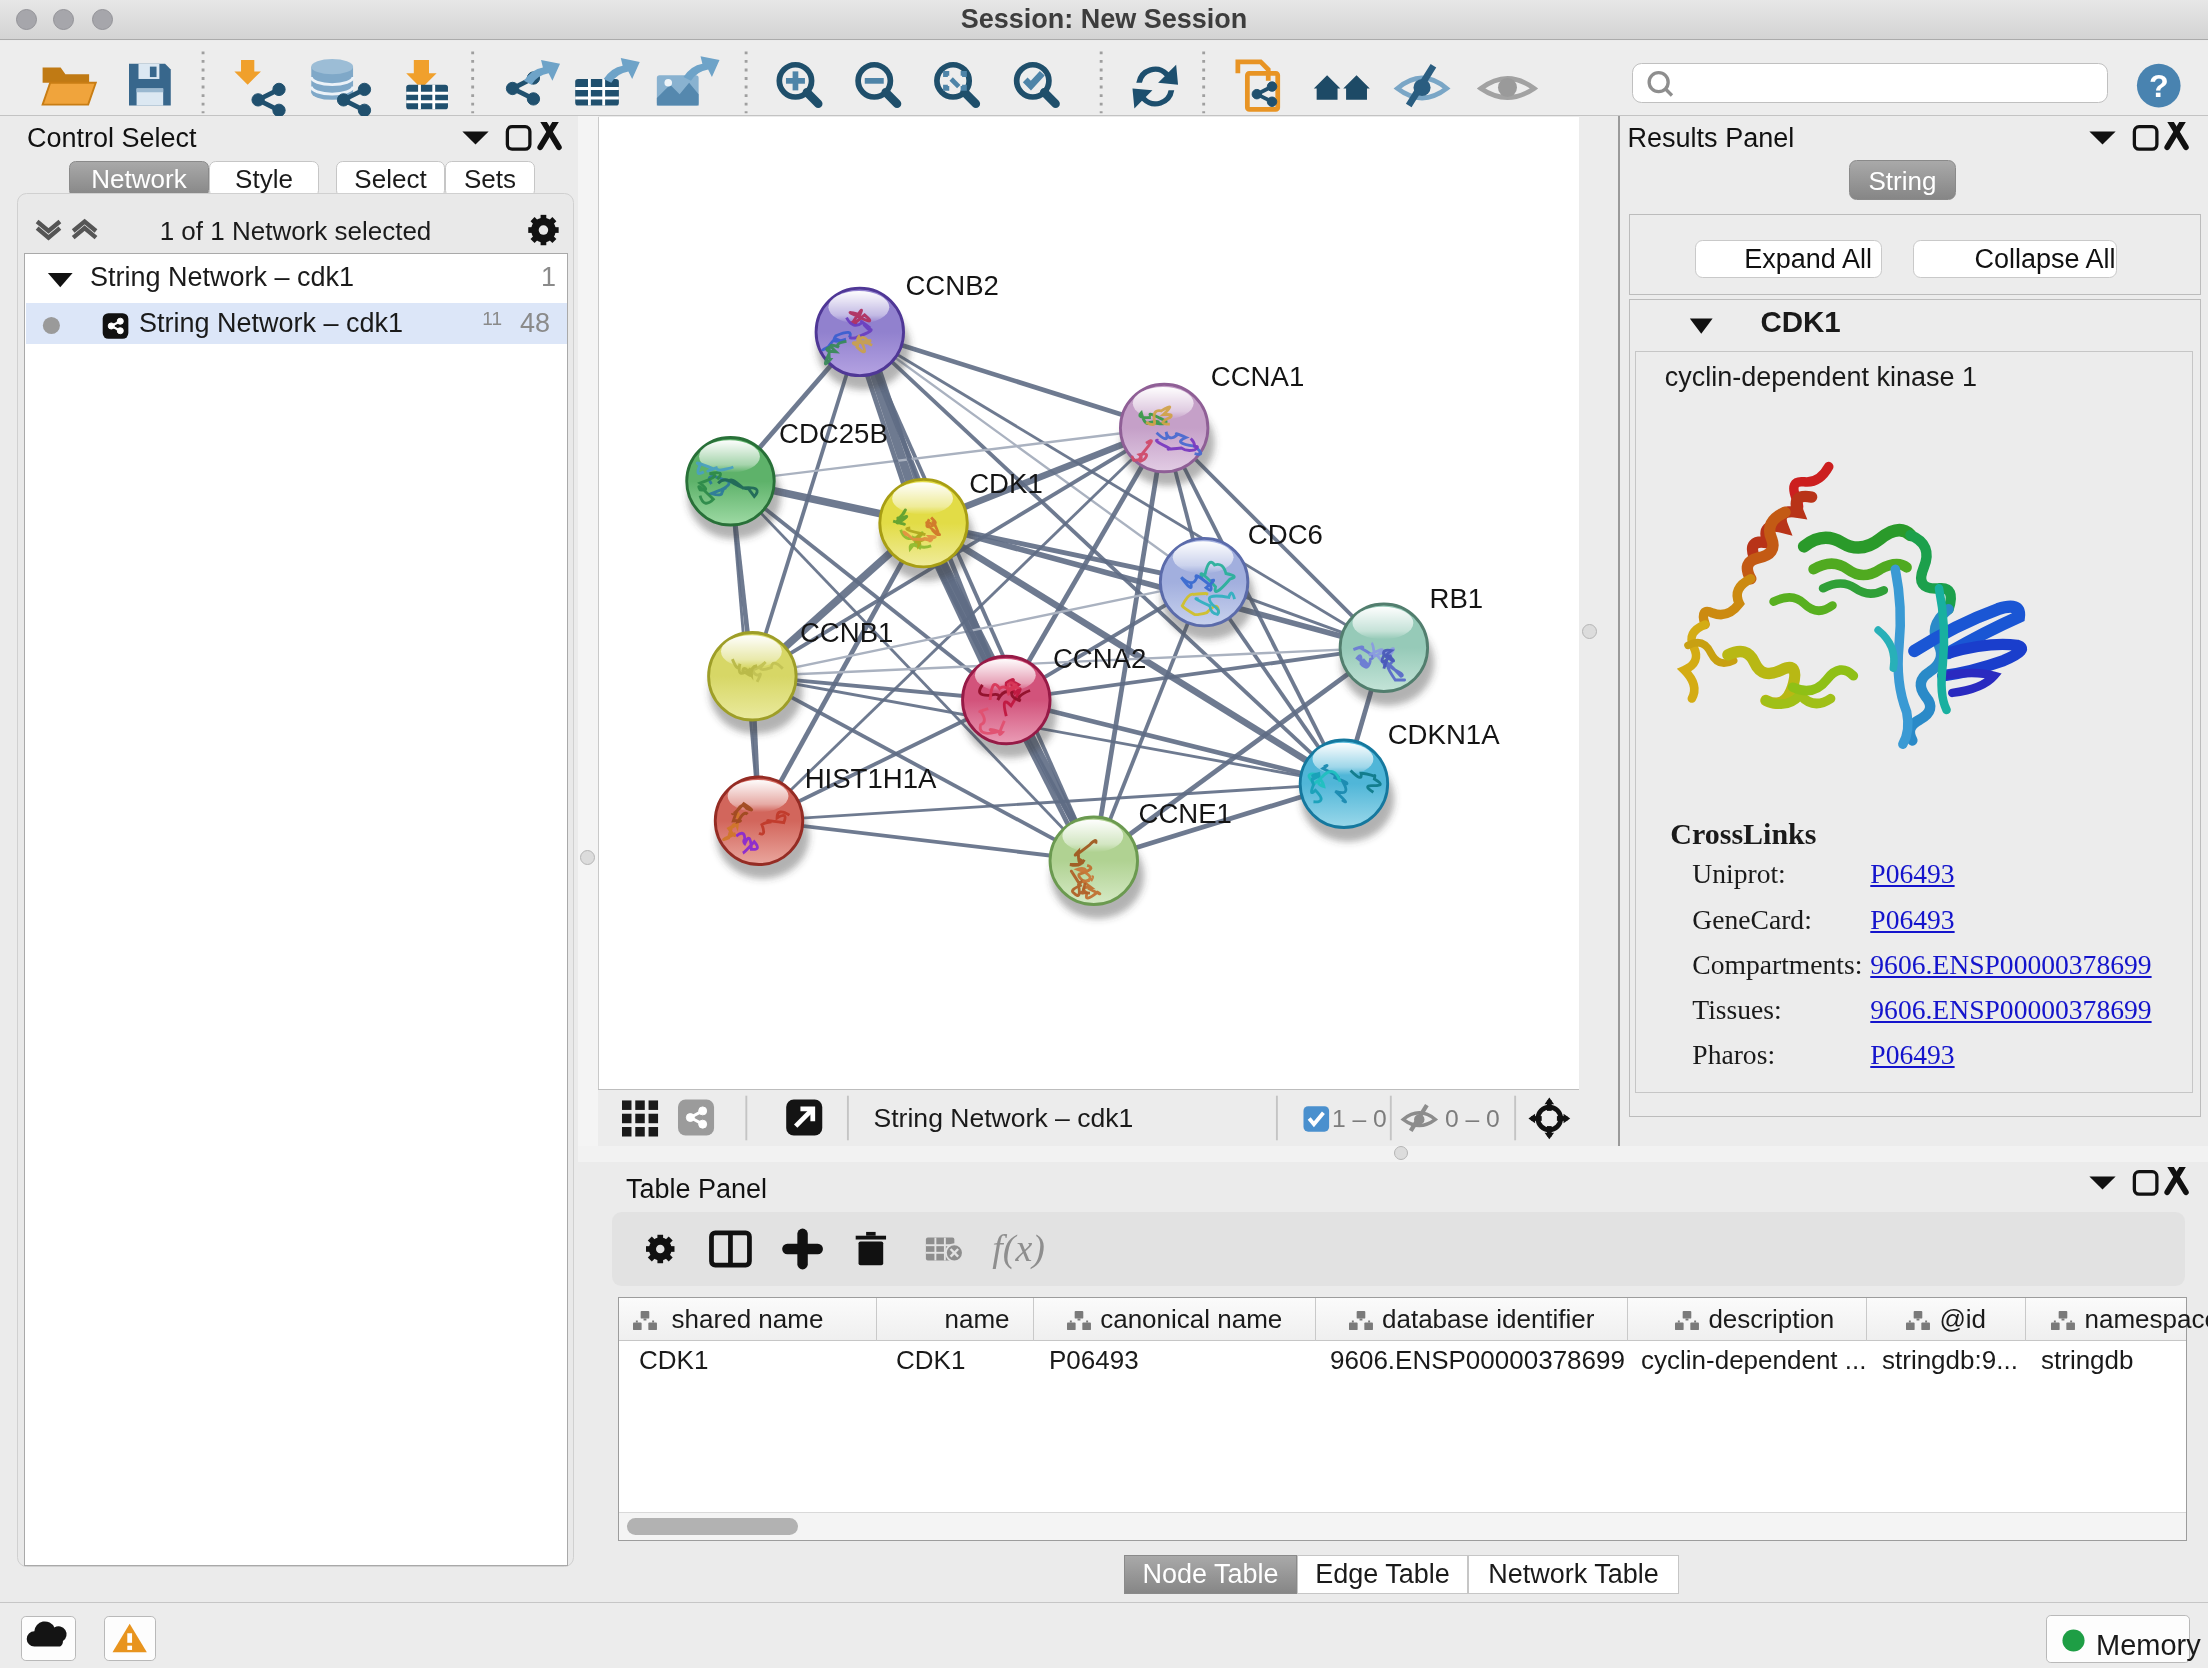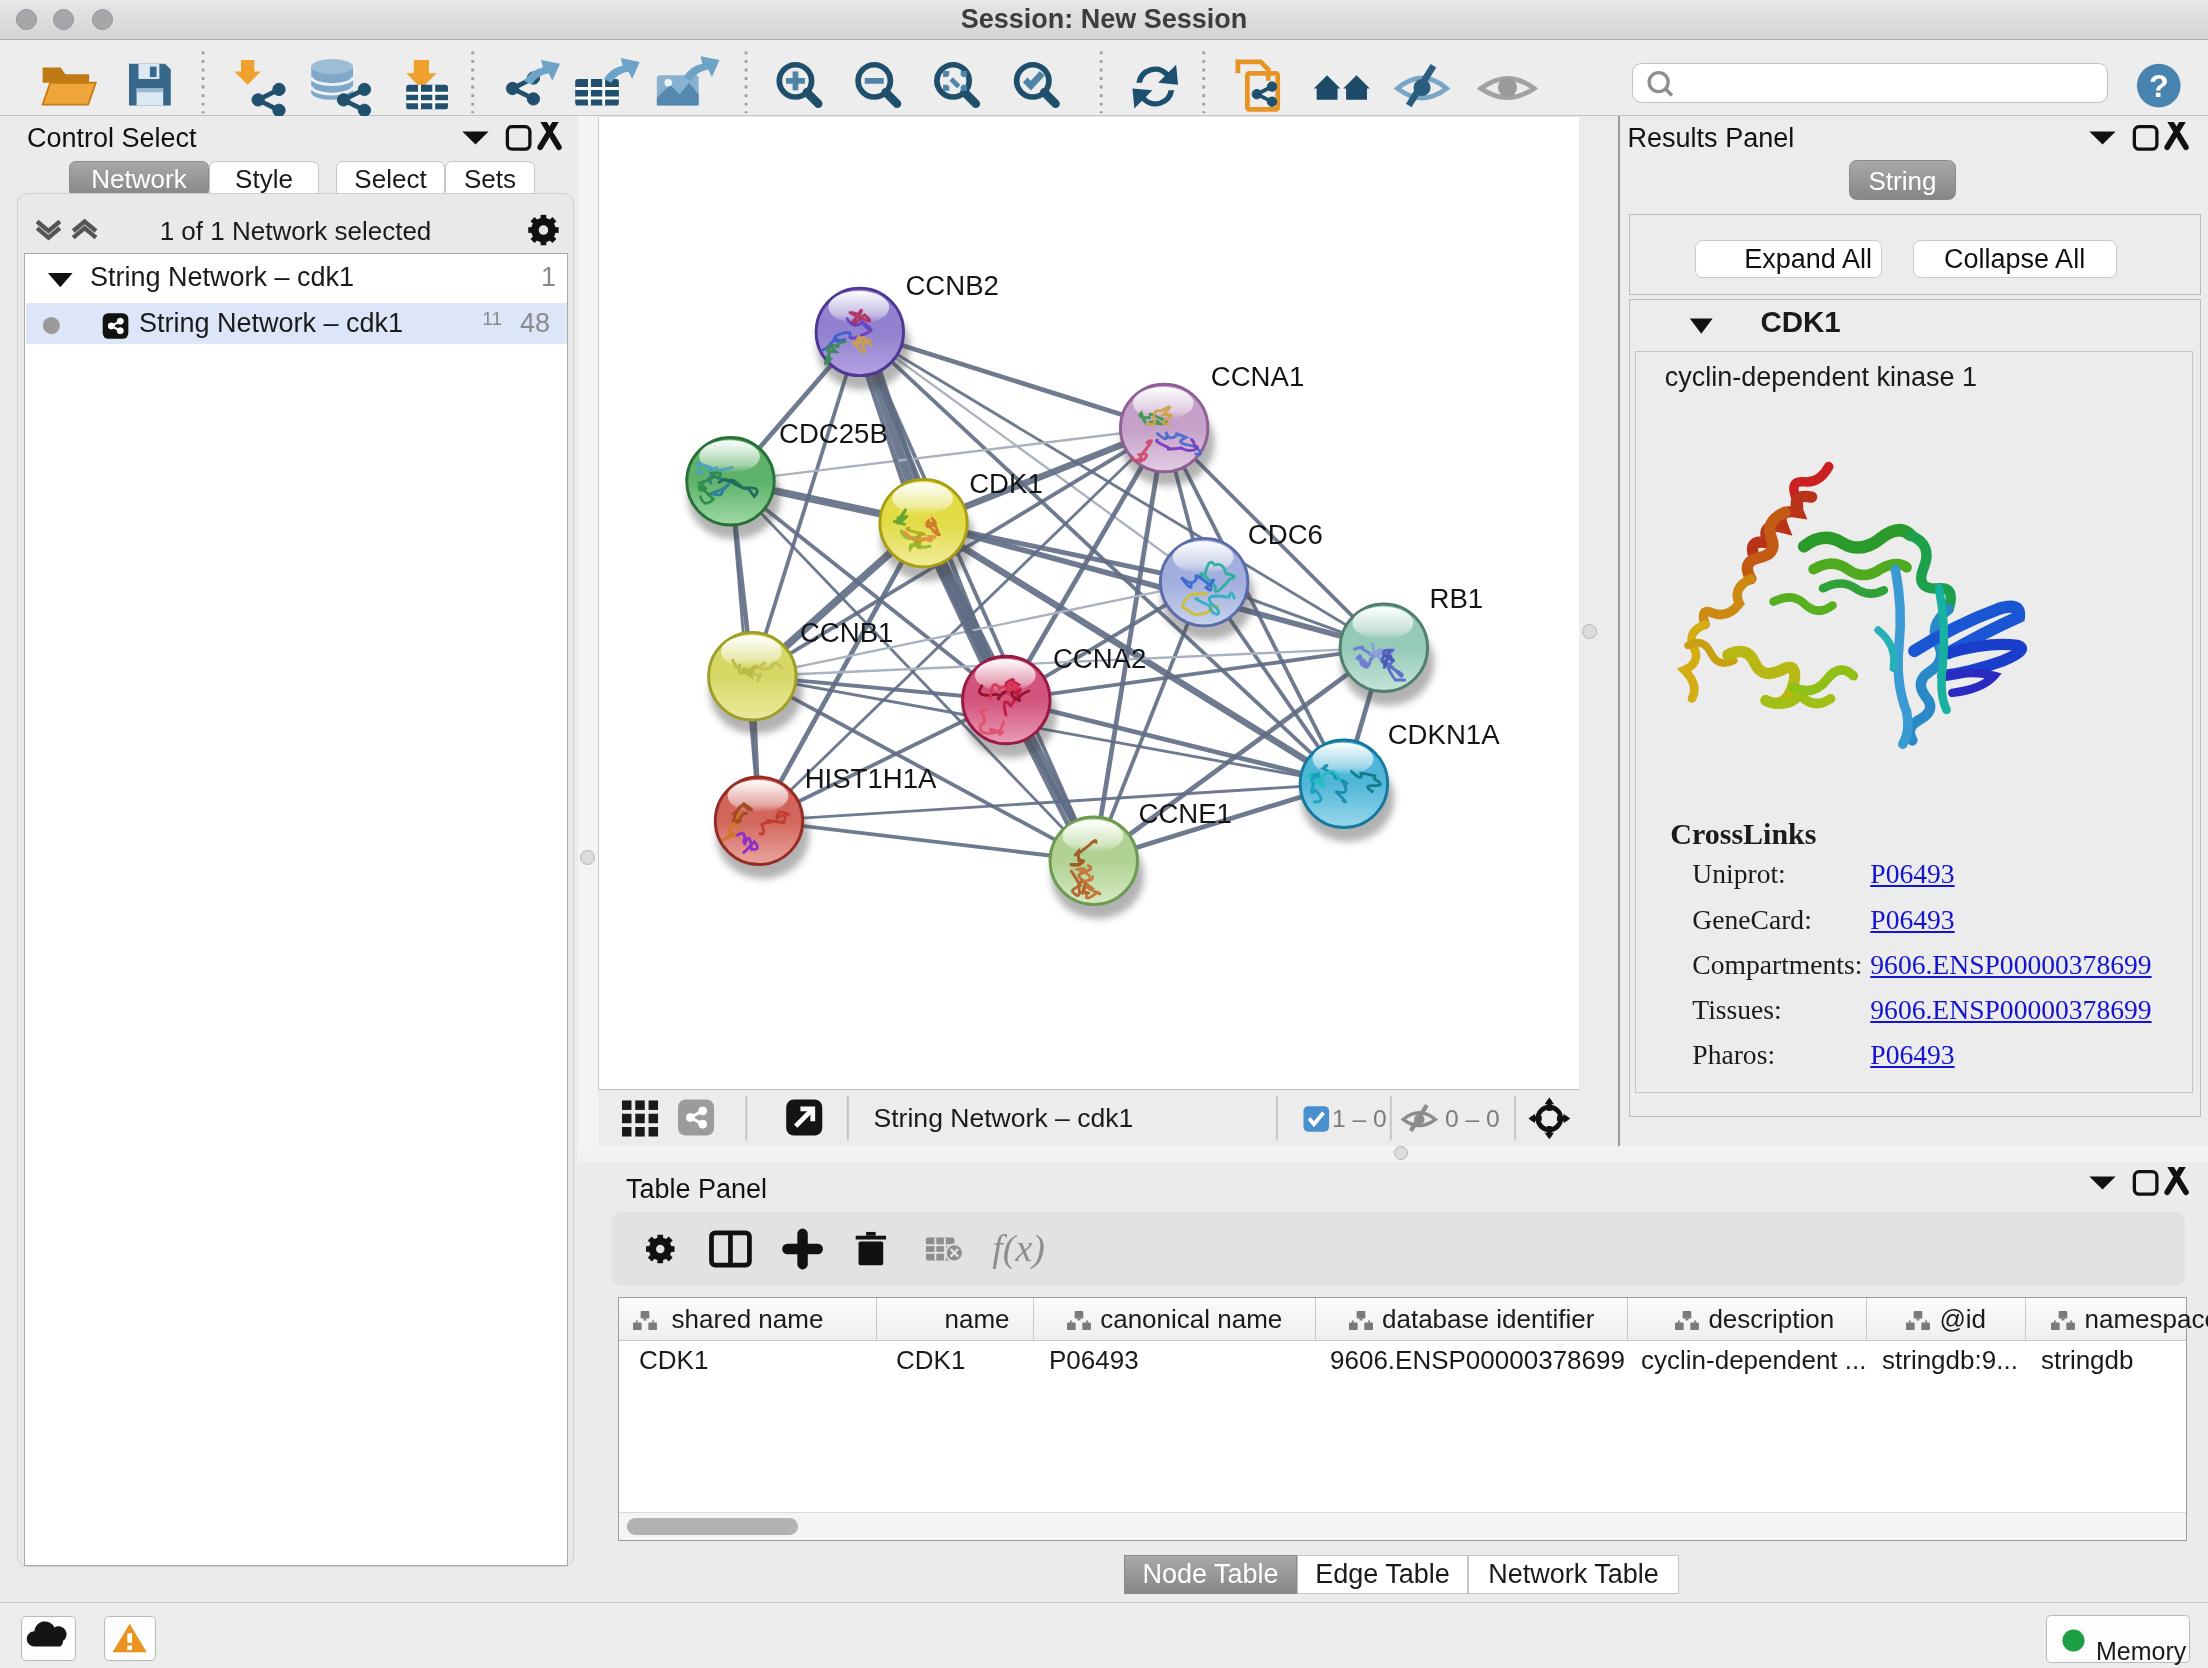--- a/index.html
+++ b/index.html
@@ -589,21 +589,21 @@
     <polygon points="4,10 32,10 18,24" fill="#111"></polygon>
     <rect x="52" y="5" width="24" height="24" rx="5" fill="none" stroke="#111" stroke-width="3.5"></rect>
     <g stroke="#111" stroke-width="6" stroke-linecap="round">
         <line x1="87" y1="-6" x2="107" y2="27"></line>
         <line x1="107" y1="-6" x2="87" y2="27"></line>
       </g>
   </svg>
   <div class="abs" style="left:229px; top:44px; width:107px; height:40px; line-height:40px; text-align:center; font-size:26px; color:#fff; background:linear-gradient(#a9a9a9,#868686); border:1px solid #8a8a8a; border-radius:7.6px;">String</div>
   <div class="rbox abs" style="top:98px; width:572px; height:81px;">
     <div class="btn abs" style="left:65px; top:25px; width:187px; height:38px; line-height:36px;padding-left:40px;">Expand All</div>
-    <div class="btn abs" style="left:283px; top:25px; width:204px; height:38px; line-height:36px;">Collapse All</div>
+    <div class="btn abs" style="left:283px; top:25px; width:204px; height:38px; line-height:36px;text-align:right;">Collapse All</div>
   </div>
   <div class="rbox abs" style="top:183px; width:572px; height:818px;">
     <svg class="abs" style="left:57px; top:11.4px;" width="28.5" height="28.5" viewBox="0 0 30 30">
         <polygon points="3,8 27,8 15,24" fill="#111"></polygon>
       </svg>
     <div class="abs" style="left:57px; top:4.8px; width:228px; text-align:center; font-size:29.5px; font-weight:bold;">CDK1</div>
     <div id="cdk1content">
       <div class="abs" style="left:28.5px; top:9.5px; font-size:27px;">cyclin-dependent kinase 1</div>
       <svg class="abs" style="left:33px; top:107px;" width="366" height="309" viewBox="0 0 385 325">
         <g fill="none" stroke-linecap="round">
@@ -780,15 +780,15 @@
     <g transform="translate(114,24)">
         <path d="M0,-16 L18,14 L-18,14 Z" fill="#e8941e"></path>
         <rect x="-2.5" y="-6" width="5" height="10" fill="#fff"></rect>
         <rect x="-2.5" y="7" width="5" height="4.5" fill="#fff"></rect>
       </g>
   </svg>
   <div class="sbtn abs" style="left:2046px; top:12.4px; width:144px; height:48px;"></div>
   <svg class="abs" style="left:2061px; top:25px;" width="25" height="25" viewBox="0 0 26 26">
       <circle cx="13" cy="13" r="11.5" fill="#1e9e45"></circle>
     </svg>
-  <div class="abs" style="left:2096px; top:34px; font-size:25px;">Memory</div>
+  <div class="abs" style="left:2096px; top:26px; font-size:29px;">Memory</div>
 </div>
 
 
 </body></html>

